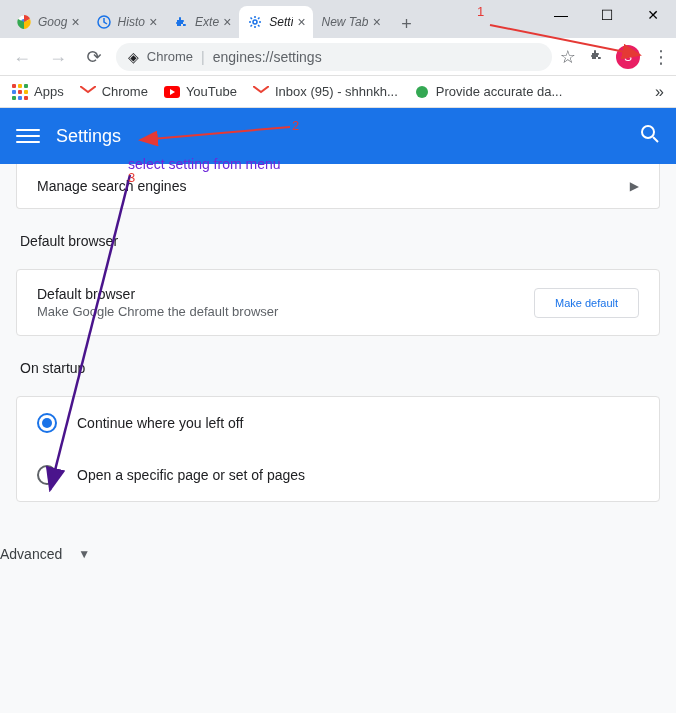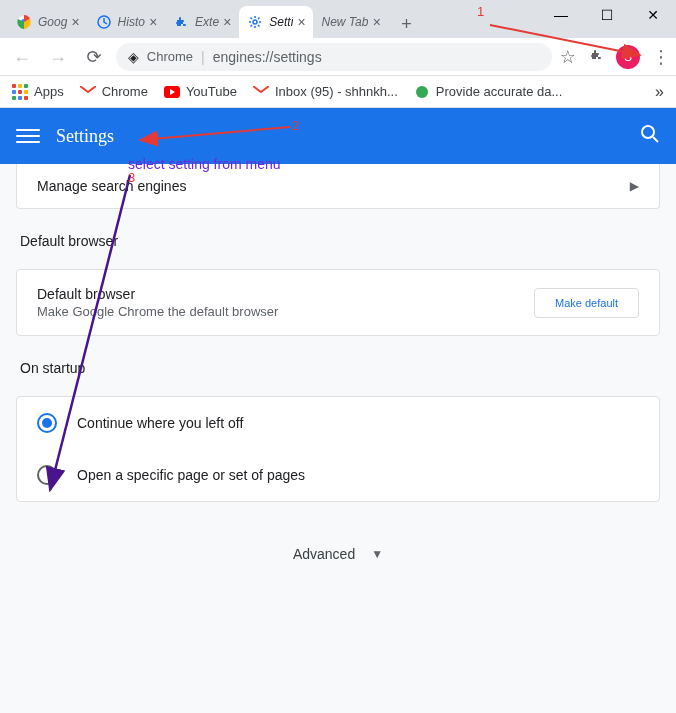--- a/index.html
+++ b/index.html
@@ -35,21 +35,21 @@
 
 .bookmarks { height: 32px; background: #fff; display: flex; align-items: center; padding: 0 12px; gap: 16px; font-size: 13px; color: #3c4043; border-bottom: 1px solid #e0e0e0; }
 .bookmark { display: flex; align-items: center; gap: 6px; }
 .bookmark .icon { width: 16px; height: 16px; display: flex; align-items: center; justify-content: center; }
 .bookmarks .more { margin-left: auto; font-size: 16px; }
 
 
 .settings-header { height: 56px; background: #1a73e8; color: #fff; display: flex; align-items: center; padding: 0 16px; }
 .hamburger { width: 24px; height: 24px; display: flex; flex-direction: column; justify-content: center; gap: 4px; margin-right: 16px; }
 .hamburger span { height: 2px; background: #fff; border-radius: 1px; }
-.settings-title { font-size: 18px; font-weight: 400; font-family: Liberation Serif, serif; }
+.settings-title { font-size: 18px; font-weight: 400; }
 .search-icon { margin-left: auto; font-size: 20px; }
 
 
 .content { background: #f8f9fa; padding: 0 0 20px 0; height: calc(713px - 38px - 38px - 32px - 56px); overflow-y: auto; position: relative; }
 .content::-webkit-scrollbar { width: 12px; }
 .content::-webkit-scrollbar-thumb { background: #bdc1c6; }
 
 .card { background: #fff; border: 1px solid #e0e0e0; border-radius: 4px; margin: 8px 16px 24px 16px; }
 .card.first { border-top: none; border-radius: 0 0 4px 4px; margin-top: 0; }
 .row { display: flex; align-items: center; justify-content: space-between; padding: 14px 20px; font-size: 14px; color: #202124; }
@@ -60,21 +60,21 @@
 .default-row { display: flex; align-items: center; justify-content: space-between; padding: 16px 20px; }
 .default-row .text .title { font-size: 14px; color: #202124; }
 .default-row .text .sub { font-size: 13px; color: #5f6368; margin-top: 2px; }
 .make-default-btn { border: 1px solid #dadce0; background: #fff; color: #1a73e8; font-size: 11px; padding: 8px 20px; border-radius: 4px; font-weight: 500; }
 
 .radio-row { display: flex; align-items: center; padding: 16px 20px; gap: 20px; font-size: 14px; color: #202124; }
 .radio { width: 20px; height: 20px; border: 2px solid #5f6368; border-radius: 50%; position: relative; flex-shrink: 0; }
 .radio.checked { border-color: #1a73e8; }
 .radio.checked::after { content: ''; position: absolute; width: 10px; height: 10px; background: #1a73e8; border-radius: 50%; top: 3px; left: 3px; }
 
-.advanced { display: flex; align-items: center; justify-content: center; gap: 16px; padding: 20px 0; font-size: 14px; color: #3c4043; }
+.advanced { display: flex; align-items: center; gap: 16px; padding: 20px 0; font-size: 14px; color: #3c4043; }
 .advanced .chevron { color: #5f6368; font-size: 12px; }
 
 
 .annotation-layer { position: absolute; top: 0; left: 0; width: 676px; height: 713px; pointer-events: none; z-index: 100; }
 .anno-num { position: absolute; color: #e53935; font-size: 13px; font-weight: 500; }
 .anno-text { position: absolute; color: #6d28d9; font-size: 14px; }
 
 
 .apps-icon { display: grid; grid-template-columns: repeat(3, 4px); grid-template-rows: repeat(3, 4px); gap: 2px; }
 .apps-icon span { background: #5f6368; border-radius: 1px; }

